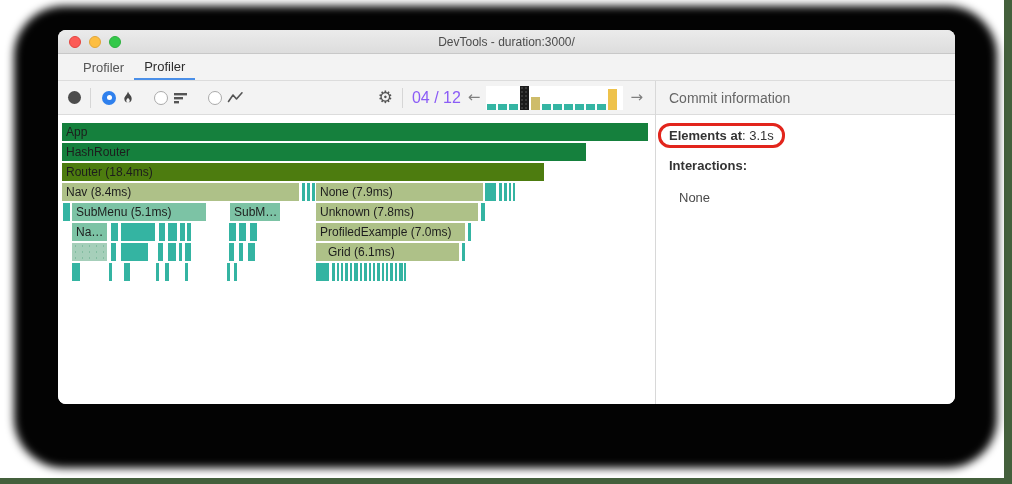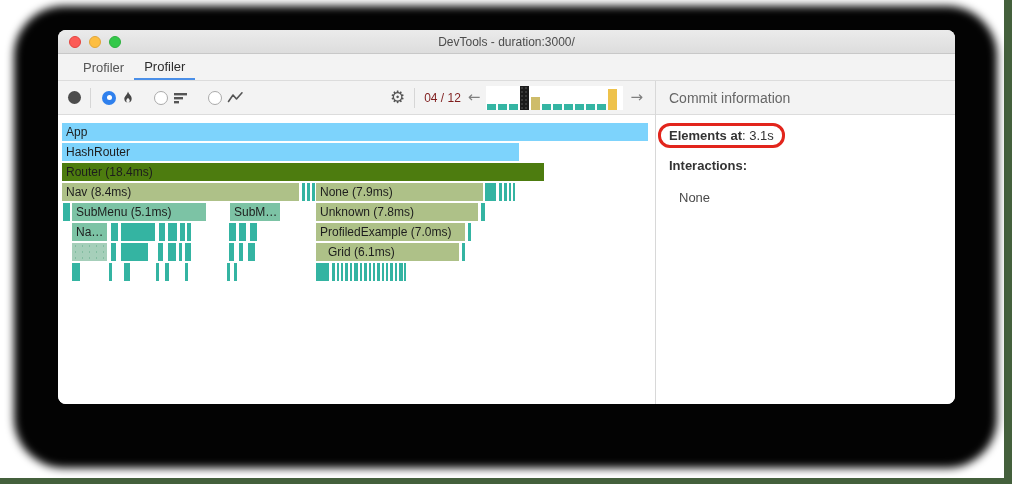--- a/index.html
+++ b/index.html
@@ -35,34 +35,34 @@
   
   .toolbar{height:33px;flex:0 0 33px;background:#f3f3f3;border-bottom:1px solid #dcdcdc;display:flex;align-items:center;}
   .rec{width:13px;height:13px;border-radius:50%;background:#4c4c4c;margin-left:10px;}
   .vdiv{width:1px;height:20px;background:#d6d6d6;margin-left:9px;}
   .radio{width:14px;height:14px;border-radius:50%;box-sizing:border-box;}
   .radio.on{background:#2f80ed;display:flex;align-items:center;justify-content:center;margin-left:11px;}
   .radio.on::after{content:"";width:5px;height:5px;border-radius:50%;background:#fff;}
   .radio.off{background:#fff;border:1px solid #aaaaaa;margin-left:19px;}
   .ticon{margin-left:5px;display:flex;align-items:center;}
   .gear{margin-left:auto;font-family:"DejaVu Sans",sans-serif;font-size:17px;color:#555;line-height:1;}
-  .counter{font-size:12px;color:#7f1d1d;margin-left:9px;white-space:nowrap;}
+  .counter{font-size:16px;color:#8b5cf6;margin-left:9px;white-space:nowrap;}
   .arrow{font-family:"DejaVu Sans",sans-serif;font-size:15px;color:#7f7f7f;margin-left:7px;line-height:1;}
   .commit-chart{width:137px;height:24px;background:#fff;margin-left:6px;display:flex;align-items:flex-end;gap:2px;padding:0 1px;box-sizing:border-box;}
   .commit-chart .cbar{width:9px;flex:0 0 9px;}
   .cbar.teal{background:#35b5a3;}
   .cbar.black{background:#1c1c1c;background-image:radial-gradient(#3a3a3a 1px, transparent 1px);background-size:4px 4px;}
   .cbar.yellow_med{background:#cebc6a;}
   .cbar.yellow{background:#eec24b;}
   .toolbar .last-arrow{margin-right:12px;}
   
   .flame{flex:1;position:relative;background:#fff;overflow:hidden;}
   .fbar{position:absolute;height:18px;font-size:12px;line-height:18px;color:#1d1d1d;padding-left:4px;box-sizing:border-box;white-space:nowrap;overflow:hidden;cursor:default;}
   .fbar.nolabel{padding:0;}
-  .c-gray{background:#7dd3fc;}
+  .c-gray{background:#15803d;}
   .c-orange{background:#4d7c0f;}
   .c-green{background:#aec188;}
   .c-tg{background:#7cc3a5;}
   .c-teal{background:#34b4a2;}
   .c-light{background:#a6cfba;background-image:radial-gradient(#83bda1 1px, transparent 1px);background-size:7px 6px;}
   
   .panel-header{height:33px;flex:0 0 33px;background:#f3f3f3;border-bottom:1px solid #dcdcdc;display:flex;align-items:center;padding-left:13px;font-size:14px;color:#666;}
   .panel-body{padding:8px 10px 0 13px;font-size:13px;color:#333;}
   .annot{display:inline-block;border:3px solid #e2251c;border-radius:12px;padding:2px 8px;margin-left:-11px;}
   .line{margin-bottom:4px;}
@@ -139,21 +139,21 @@
             <div class="cbar teal" style="height: 6px;"></div>
             <div class="cbar teal" style="height: 6px;"></div>
             <div class="cbar teal" style="height: 6px;"></div>
             <div class="cbar yellow" style="height: 21px;"></div>
           </div>
         <span class="arrow last-arrow">→</span>
       </div>
 
       <div class="flame" id="flame">
           <div class="fbar c-gray" style="left: 4px; top: 8px; width: 586px;">App</div>
-          <div class="fbar c-gray" style="left: 4px; top: 28px; width: 457px;">HashRouter</div>
+          <div class="fbar c-gray" style="left: 4px; top: 28px; width: 524px;">HashRouter</div>
           <div class="fbar c-orange" style="left: 4px; top: 48px; width: 482px;">Router (18.4ms)</div>
           <div class="fbar c-green" style="left: 4px; top: 68px; width: 237px;">Nav (8.4ms)</div>
           <div class="fbar c-teal nolabel" style="left: 244px; top: 68px; width: 3px;"></div>
           <div class="fbar c-teal nolabel" style="left: 249px; top: 68px; width: 3px;"></div>
           <div class="fbar c-teal nolabel" style="left: 254px; top: 68px; width: 3px;"></div>
           <div class="fbar c-green" style="left: 258px; top: 68px; width: 167px;">None (7.9ms)</div>
           <div class="fbar c-teal nolabel" style="left: 427px; top: 68px; width: 11px;"></div>
           <div class="fbar c-teal nolabel" style="left: 441px; top: 68px; width: 3px;"></div>
           <div class="fbar c-teal nolabel" style="left: 446px; top: 68px; width: 3px;"></div>
           <div class="fbar c-teal nolabel" style="left: 451px; top: 68px; width: 2px;"></div>

